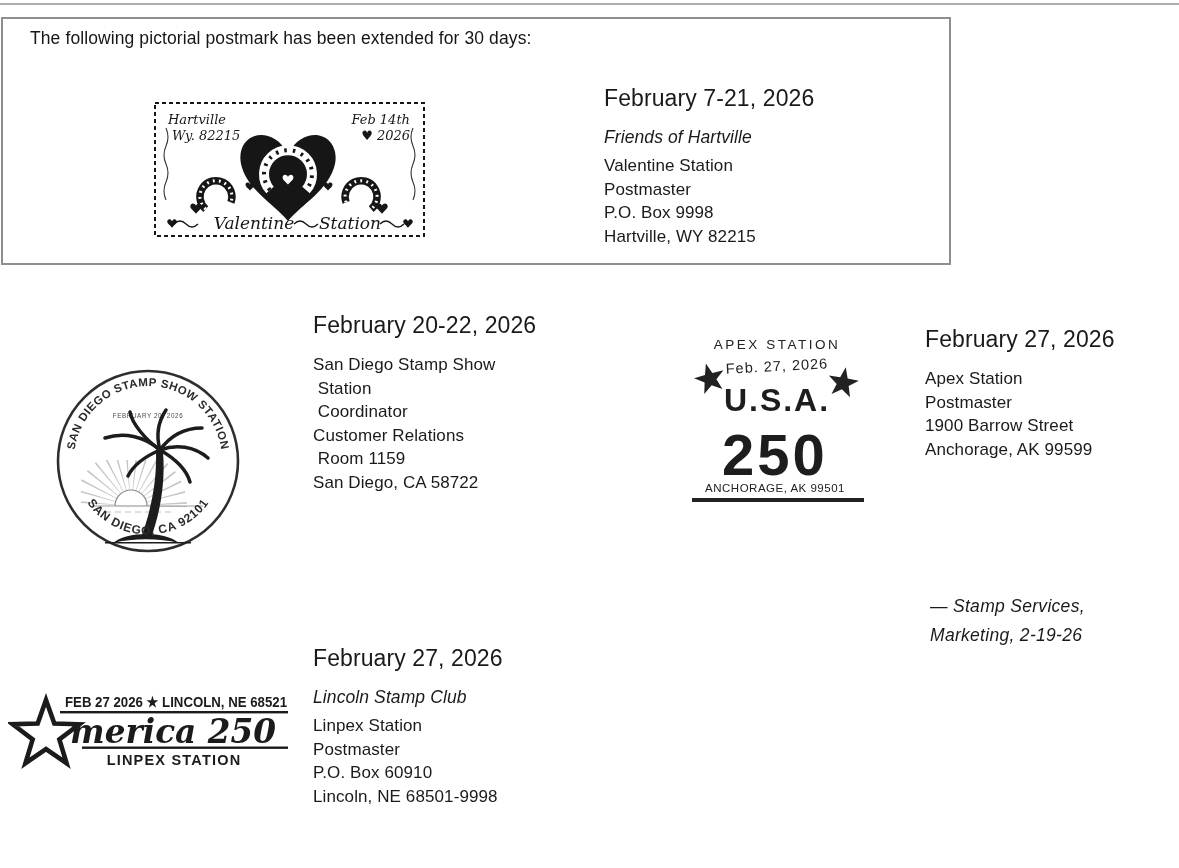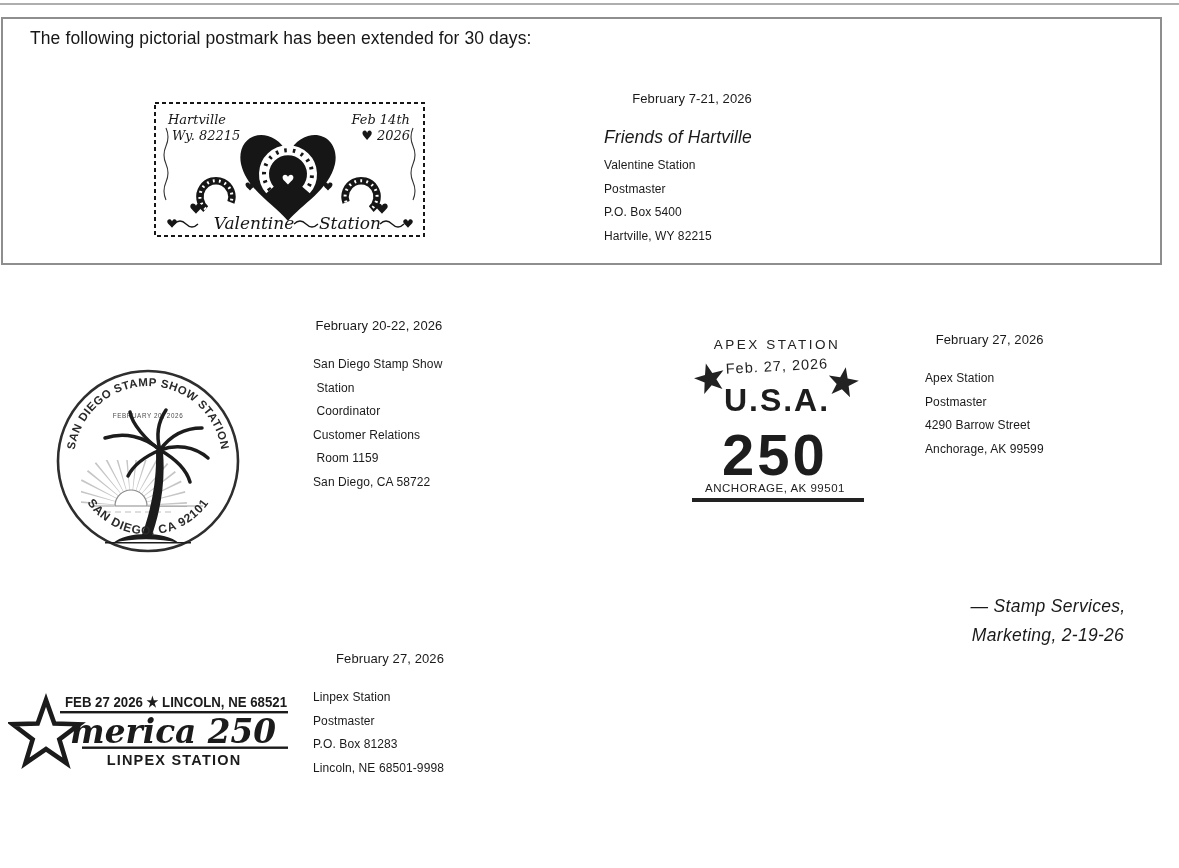--- a/index.html
+++ b/index.html
@@ -8,36 +8,36 @@
     width:1179px;height:868px;
     background:#ffffff;
     font-family:"Liberation Sans", sans-serif;
     color:#1a1a1a;
     overflow:hidden;
   }
   .top-rule{
     position:absolute;left:0;top:3px;width:1179px;height:2px;background:#aeaeae;
   }
   .extended-box{
-    position:absolute;left:1px;top:17px;width:1161px;height:248px;
+    position:absolute;left:1px;top:17px;width:950px;height:248px;
     border:2px solid #8e8e8e;background:#ffffff;box-sizing:border-box;
   }
   .notice{
     position:absolute;left:27px;top:9px;margin:0;
     font-size:17.5px;letter-spacing:0.1px;color:#161616;
   }
   .stamp{position:absolute;}
   .info{position:absolute;}
-  .date-line{font-size:13px;line-height:21px;margin:0 0 17px 0;letter-spacing:0.1px;text-align:right;}
+  .date-line{font-size:23px;line-height:21px;margin:0 0 17px 0;letter-spacing:0.1px;}
   .sponsor-line{font-size:17.5px;line-height:22px;font-style:italic;letter-spacing:0.1px;white-space:pre;}
   .sponsor-wrap{margin:0 0 6px 0;}
-  .addr-line{font-size:12px;line-height:23.5px;letter-spacing:0.1px;white-space:pre;}
+  .addr-line{font-size:17px;line-height:23.5px;letter-spacing:0.1px;white-space:pre;}
   .signoff{
     position:absolute;left:930px;top:592px;width:236px;
-    text-align:center;font-style:italic;font-size:17.5px;line-height:29px;letter-spacing:0.3px;
+    text-align:left;font-style:italic;font-size:17.5px;line-height:29px;letter-spacing:0.3px;
   }
   svg text{user-select:none;}
 </style>
 </head>
 <body>
 
 <div class="page">
 
   <div class="top-rule"></div>
 
@@ -89,21 +89,21 @@
       <path d="M 228 124 q 6 -6 12 0 t 12 0" fill="none" stroke="#161616" stroke-width="1.3"></path>
     </svg>
 
     <div class="info" style="left:601px;top:69px;">
       <p class="date-line">February 7-21, 2026</p>
       <div class="sponsor-wrap">
         <div class="sponsor-line">Friends of Hartville</div>
       </div>
       <div class="addr-line">Valentine Station</div>
       <div class="addr-line">Postmaster</div>
-      <div class="addr-line">P.O. Box 5400</div>
+      <div class="addr-line">P.O. Box 9998</div>
       <div class="addr-line">Hartville, WY 82215</div>
     </div>
   </section>
 
   <svg class="stamp" style="left:53px;top:366px;" width="190" height="190" viewBox="0 0 190 190" xmlns="http://www.w3.org/2000/svg">
     <defs>
       <path id="sd-arc-top" d="M 22 82 A 74 74 0 0 1 168 82"></path>
       <path id="sd-arc-bottom" d="M 25.5 120 A 74 74 0 0 0 164.5 120"></path>
       <clipPath id="rays-clip">
           <rect x="28" y="94" width="120" height="47"></rect>
@@ -163,39 +163,42 @@
     <text x="97" y="78" text-anchor="middle" font-size="32" font-weight="bold" letter-spacing="2" fill="#1d1d1d">U.S.A.</text>
     <text x="95" y="142" text-anchor="middle" font-size="58" font-weight="bold" letter-spacing="3" fill="#1d1d1d">250</text>
     <text x="95" y="159" text-anchor="middle" font-size="11.5" letter-spacing="0.5" fill="#222222">ANCHORAGE, AK 99501</text>
     <rect x="12" y="165" width="172" height="4" fill="#222222"></rect>
   </svg>
 
   <div class="info" style="left:925px;top:329px;">
     <p class="date-line">February 27, 2026</p>
     <div class="addr-line">Apex Station</div>
     <div class="addr-line">Postmaster</div>
-    <div class="addr-line">4290 Barrow Street</div>
+    <div class="addr-line">1900 Barrow Street</div>
     <div class="addr-line">Anchorage, AK 99599</div>
   </div>
 
   <div class="signoff">
     <div>— Stamp Services,</div>
     <div>Marketing, 2-19-26</div>
   </div>
 
   <svg class="stamp" style="left:8px;top:690px;" width="282" height="102" viewBox="0 0 282 102" xmlns="http://www.w3.org/2000/svg">
     <text x="57" y="17" font-size="14.5" font-weight="bold" fill="#1b1b1b" textLength="222" lengthAdjust="spacingAndGlyphs">FEB 27 2026 ★ LINCOLN, NE 68521</text>
     <rect x="52" y="21" width="228" height="2.4" fill="#1b1b1b"></rect>
     <rect x="74" y="56.5" width="206" height="2.4" fill="#1b1b1b"></rect>
     <polygon transform="translate(38,45) scale(2.19)" fill="#ffffff" stroke="#1b1b1b" stroke-width="2.1" points="0,-16 3.8,-5.2 15.2,-4.9 6.1,2 9.4,12.9 0,6.4 -9.4,12.9 -6.1,2 -15.2,-4.9 -3.8,-5.2"></polygon>
     <text x="62" y="53" font-family="DejaVu Serif, serif" font-style="italic" font-weight="bold" font-size="34" fill="#1b1b1b" textLength="206" lengthAdjust="spacingAndGlyphs">merica 250</text>
     <text x="166" y="75" text-anchor="middle" font-size="14.5" font-weight="bold" letter-spacing="1.2" fill="#1b1b1b">LINPEX STATION</text>
   </svg>
 
   <div class="info" style="left:313px;top:648px;">
     <p class="date-line">February 27, 2026</p>
+    <div class="sponsor-wrap">
+      <div class="sponsor-line">Lincoln Stamp Club</div>
+    </div>
     <div class="addr-line">Linpex Station</div>
     <div class="addr-line">Postmaster</div>
-    <div class="addr-line">P.O. Box 81283</div>
+    <div class="addr-line">P.O. Box 60910</div>
     <div class="addr-line">Lincoln, NE 68501-9998</div>
   </div>
 
 </div>
 
 </body></html>

